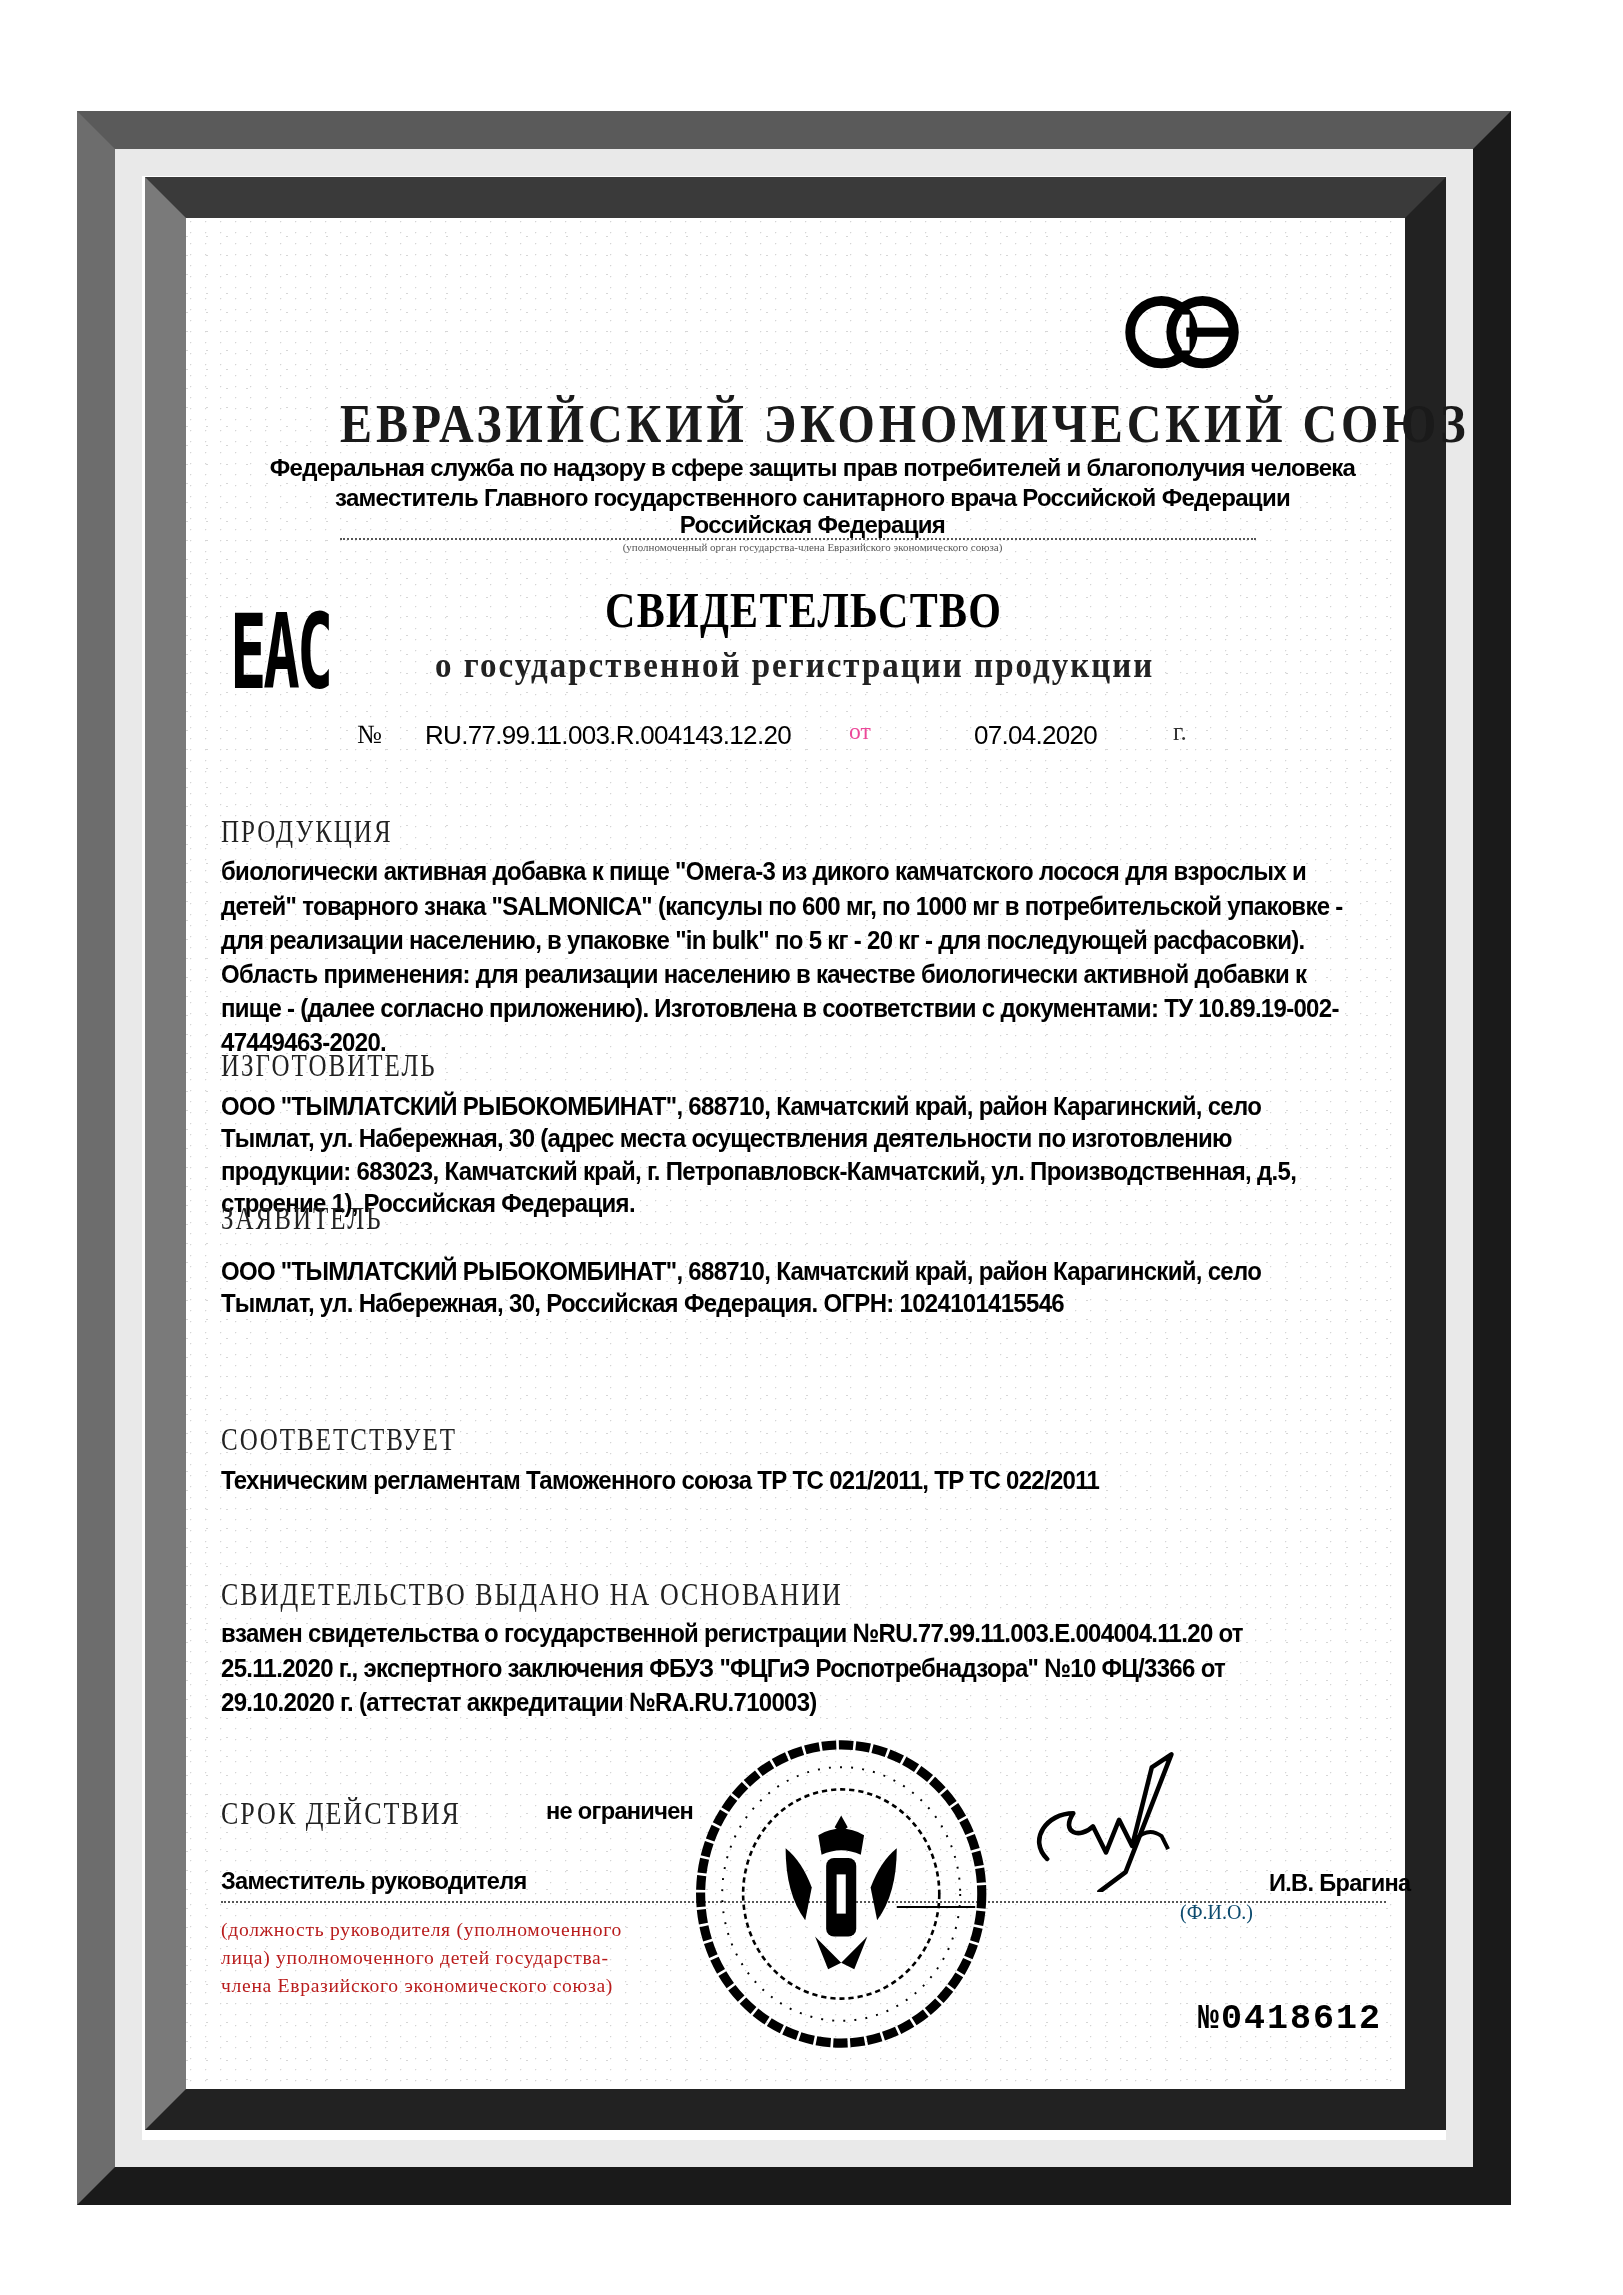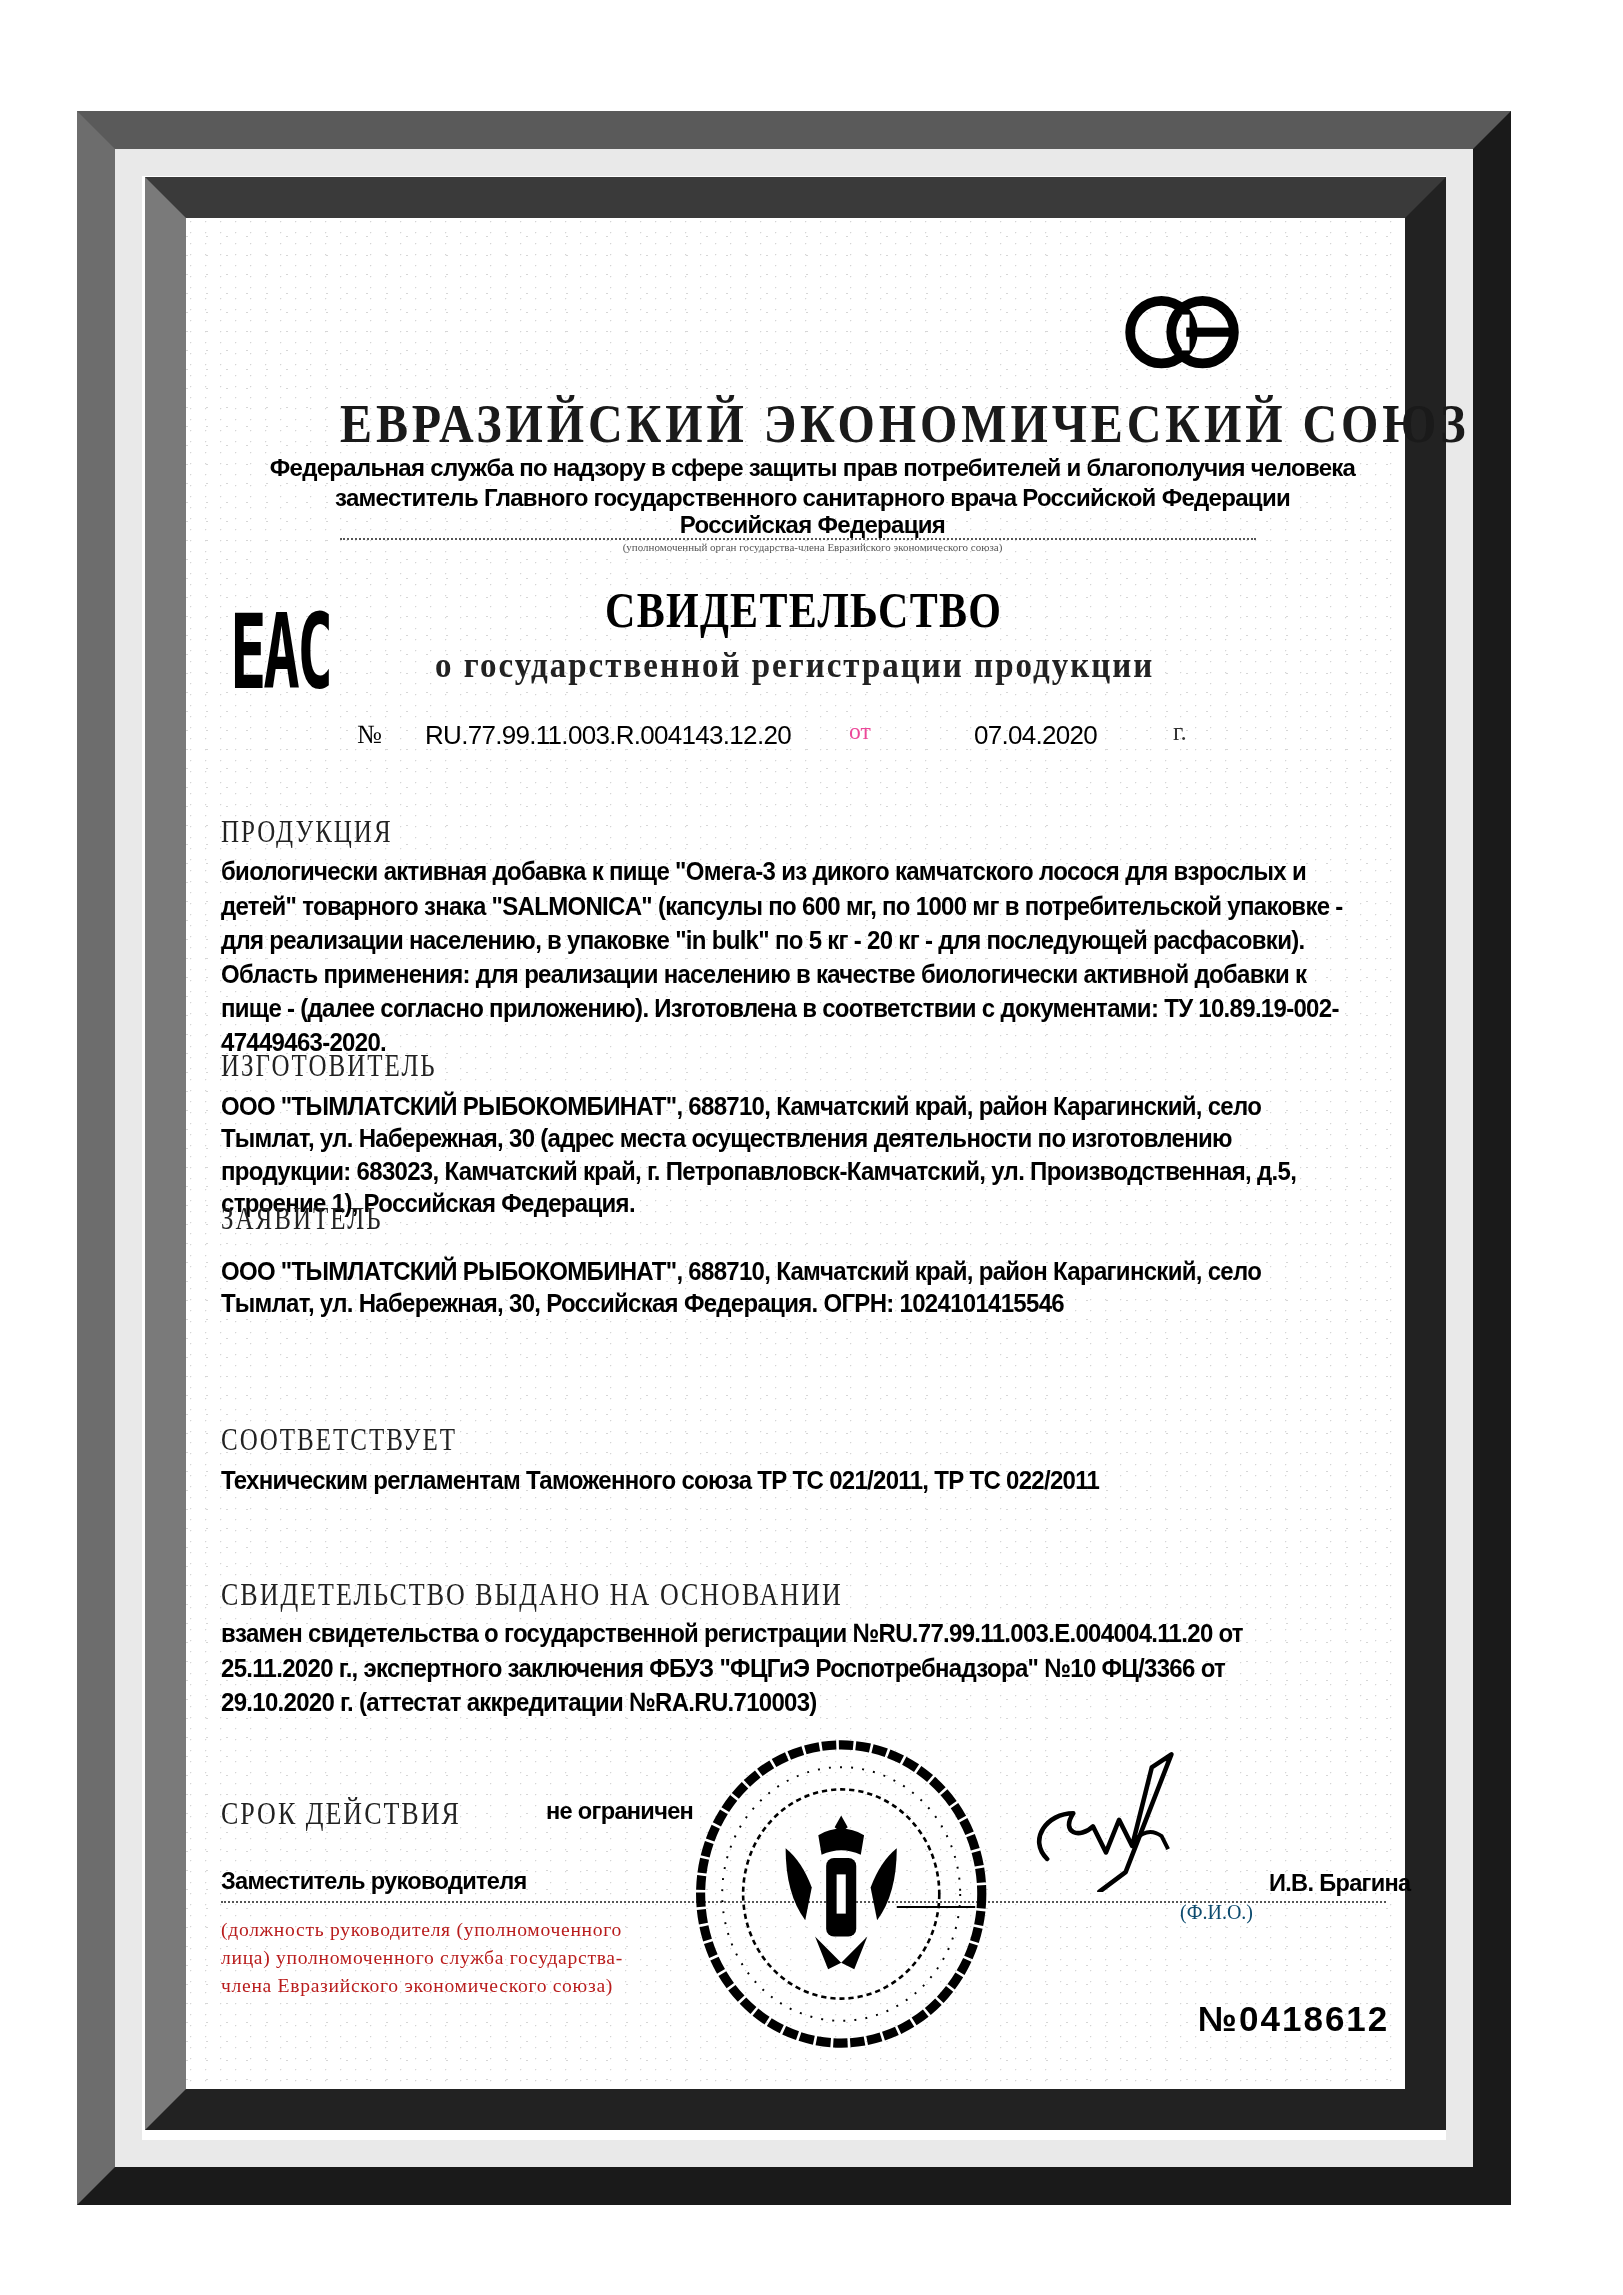--- a/index.html
+++ b/index.html
@@ -103,21 +103,21 @@
 
 <div class="abs head-serif" style="left:221px;top:1795px;font-size:26px;">СРОК ДЕЙСТВИЯ</div>
 <div class="abs" style="left:546px;top:1798px;font-size:23.6px;font-weight:bold;letter-spacing:-0.7px;">не ограничен</div>
 
 <div class="abs" style="left:221px;top:1868px;font-size:23.6px;font-weight:bold;letter-spacing:-0.7px;">Заместитель руководителя</div>
 <div class="hline" style="left:221px;top:1901px;width:1165px;"></div>
 <div class="abs" style="left:1269px;top:1870px;font-size:23.6px;font-weight:bold;letter-spacing:-0.7px;">И.В. Брагина</div>
 <div class="abs serif" style="left:1180px;top:1901px;font-size:20px;color:#0c4a6e;">(Ф.И.О.)</div>
 <div class="abs serif" style="left:221px;top:1916px;font-size:19.6px;line-height:28px;color:#b91c1c;letter-spacing:0.7px;">
   <div>(должность руководителя (уполномоченного</div>
-  <div>лица) уполномоченного служба государства-</div>
+  <div>лица) уполномоченного детей государства-</div>
   <div>члена Евразийского экономического союза)</div>
 </div>
 
 <svg class="abs" style="left:681px;top:1737px;" width="340" height="314" viewBox="0 0 520 480">
   <ellipse cx="245" cy="240" rx="215" ry="228" fill="none" stroke="#000" stroke-width="14" stroke-dasharray="22 4"></ellipse>
   <ellipse cx="245" cy="240" rx="150" ry="160" fill="none" stroke="#000" stroke-width="4" stroke-dasharray="8 6"></ellipse>
   <ellipse cx="245" cy="240" rx="182" ry="194" fill="none" stroke="#000" stroke-width="3" stroke-dasharray="3 14"></ellipse>
 
   <g fill="#000">
     <path d="M245 120 l10 18 -10 8 -10 -8z"></path>
@@ -131,14 +131,14 @@
       <rect x="238" y="210" width="14" height="60"></rect>
     </g>
   <path d="M330 260 l120 0" stroke="#000" stroke-width="3"></path>
 </svg>
 
 <svg class="abs" style="left:1021px;top:1741px;" width="170" height="151" viewBox="0 0 260 230">
   <path d="M40 180 C10 150 40 110 80 110 C60 140 90 150 110 130 L130 170 L150 120 L170 160 L200 40 L230 20 L160 200 L120 230" fill="none" stroke="#000" stroke-width="7" stroke-linecap="round" stroke-linejoin="round"></path>
   <path d="M175 150 q20 -20 40 -5 l10 20" fill="none" stroke="#000" stroke-width="6"></path>
 </svg>
 
-<div class="abs serif" style="left:1198px;top:1999px;font-size:35px;font-weight:bold;letter-spacing:2px;font-family:Liberation Sans, sans-serif;">№0418612</div>
+<div class="abs serif" style="left:1198px;top:1999px;font-size:35px;font-weight:bold;letter-spacing:2px;font-family:Liberation Mono, monospace;">№0418612</div>
 
 
 </body></html>

